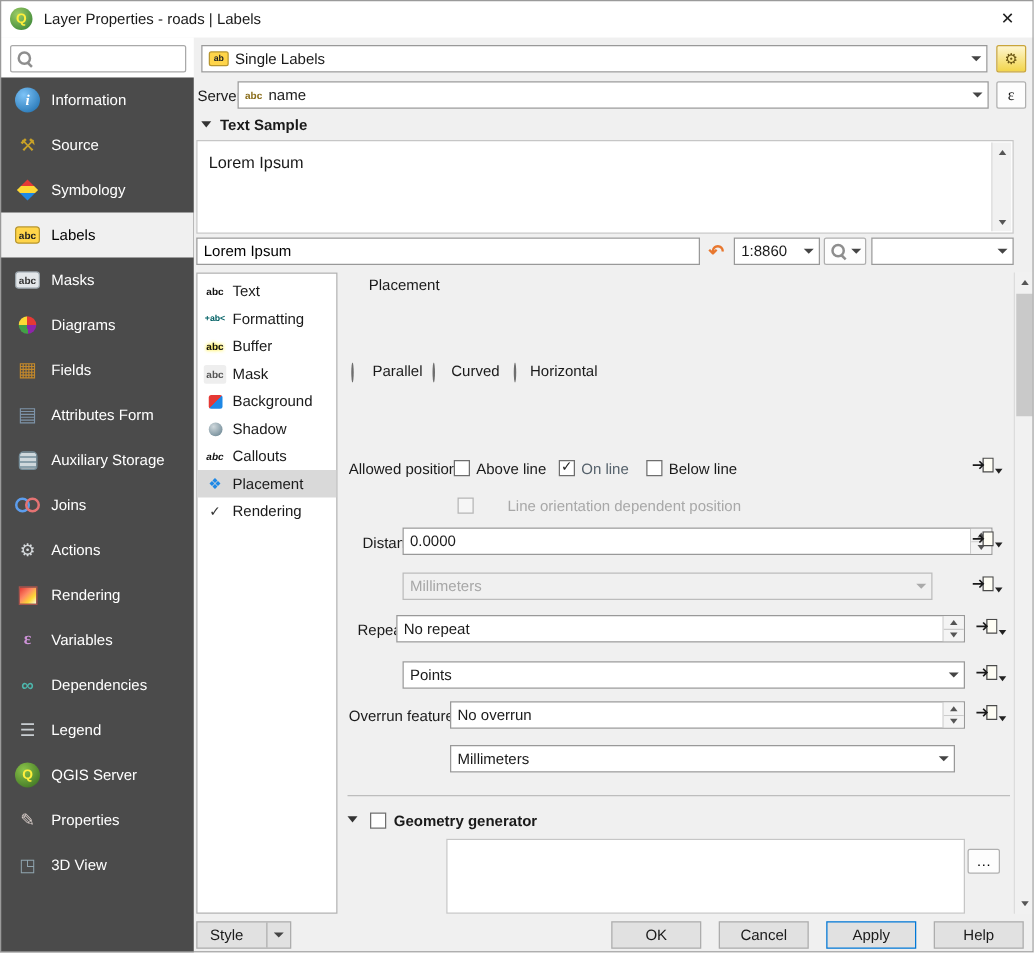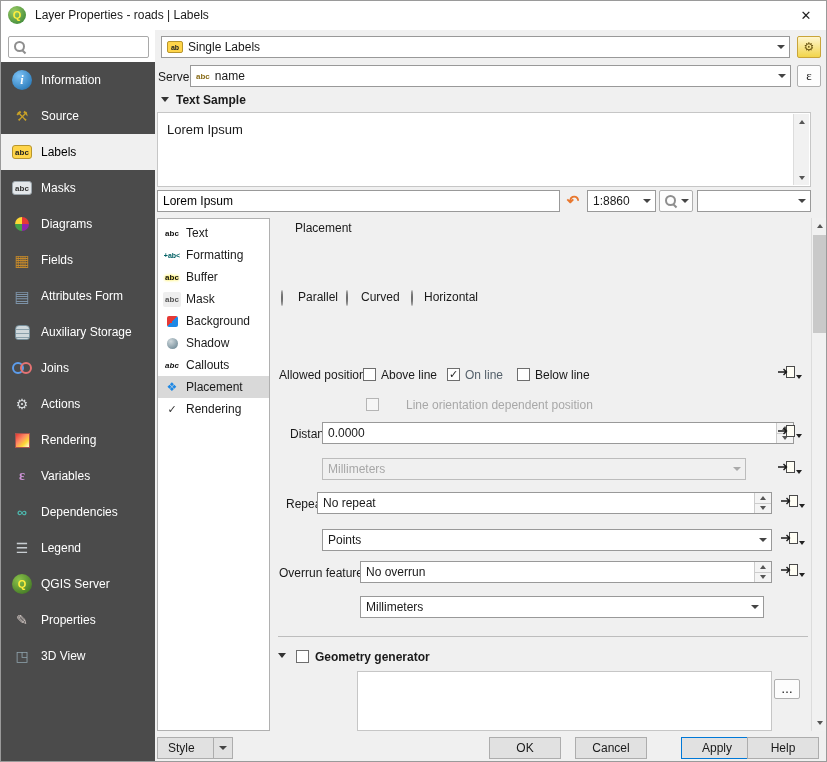--- a/index.html
+++ b/index.html
@@ -65,21 +65,21 @@
 .checkbox{width:13px;height:13px;background:#fff;border:1px solid #6e6e6e;display:flex;align-items:center;justify-content:center;}
 .checkbox.checked::before{content:"✓";font-size:11px;font-weight:bold;color:#222;line-height:1;}
 .checkbox.disabled{border-color:#b5b5b5;background:#f6f6f6;}
 .radio{width:13px;height:13px;border:1px solid #6e6e6e;border-radius:50%;background:#fff;position:relative;}
 .radio.checked::after{content:"";position:absolute;inset:3px;border-radius:50%;background:#2b2b2b;}
 .lbl{line-height:13px;white-space:nowrap;}
 .lbl.dis{color:#a8a8a8;}
 .dd-btn{width:26px;height:22px;background:transparent;border:none;display:flex;align-items:flex-start;justify-content:center;cursor:pointer;padding-top:3px;}
 .dd-caret{width:0;height:0;border-left:3px solid transparent;border-right:3px solid transparent;border-top:4px solid #222;margin-top:9px;margin-left:1px;}
 .btn{height:22px;background:#e1e1e1;border:1px solid #adadad;display:flex;align-items:center;justify-content:center;font-size:12px;cursor:pointer;}
-.btn.primary{border-color:#0078d7;margin-left:20px;}
+.btn.primary{border-color:#0078d7;}
 .tool-btn{background:#fdfdfd;border:1px solid #b0b0b0;border-radius:2px;display:flex;align-items:center;justify-content:center;cursor:pointer;}
 .yellow-btn{background:linear-gradient(#fff6cf,#f2d54b);border:1px solid #c9a53a;border-radius:2px;color:#6b5612;font-size:12px;display:flex;align-items:center;justify-content:center;cursor:pointer;}
 .section-tri{width:0;height:0;border-left:4px solid transparent;border-right:4px solid transparent;border-top:5px solid #333;}
 .mini-label-ic{width:16px;height:12px;background:#ffd54a;border:1px solid #b8962e;border-radius:2px;color:#222;font-size:7px;font-weight:bold;display:inline-flex;align-items:center;justify-content:center;margin-right:5px;flex:0 0 16px;}
 .mini-abc{color:#8a6d1a;font-weight:bold;font-size:8px;margin-right:5px;}
 .undo-btn{background:transparent;border:none;color:#e8772e;font-size:15px;font-weight:bold;cursor:pointer;display:flex;align-items:center;justify-content:center;}
 
 
 .preview-box{left:157px;top:112px;width:654px;height:75px;background:#fff;border:1px solid #c6c6c6;}
 .preview-text{position:absolute;left:9px;top:9px;font-size:13px;}
@@ -127,20 +127,24 @@
 </div>
 <div class="abs sidebar">
     <div class="sb-item">
       <span class="ic ic-information">i</span>
       <span class="sb-label">Information</span>
     </div>
     <div class="sb-item">
       <span class="ic ic-source">⚒</span>
       <span class="sb-label">Source</span>
     </div>
+    <div class="sb-item">
+      <span class="ic ic-symbology"></span>
+      <span class="sb-label">Symbology</span>
+    </div>
     <div class="sb-item selected">
       <span class="ic ic-labels">abc</span>
       <span class="sb-label">Labels</span>
     </div>
     <div class="sb-item">
       <span class="ic ic-masks">abc</span>
       <span class="sb-label">Masks</span>
     </div>
     <div class="sb-item">
       <span class="ic ic-diagrams"></span>

